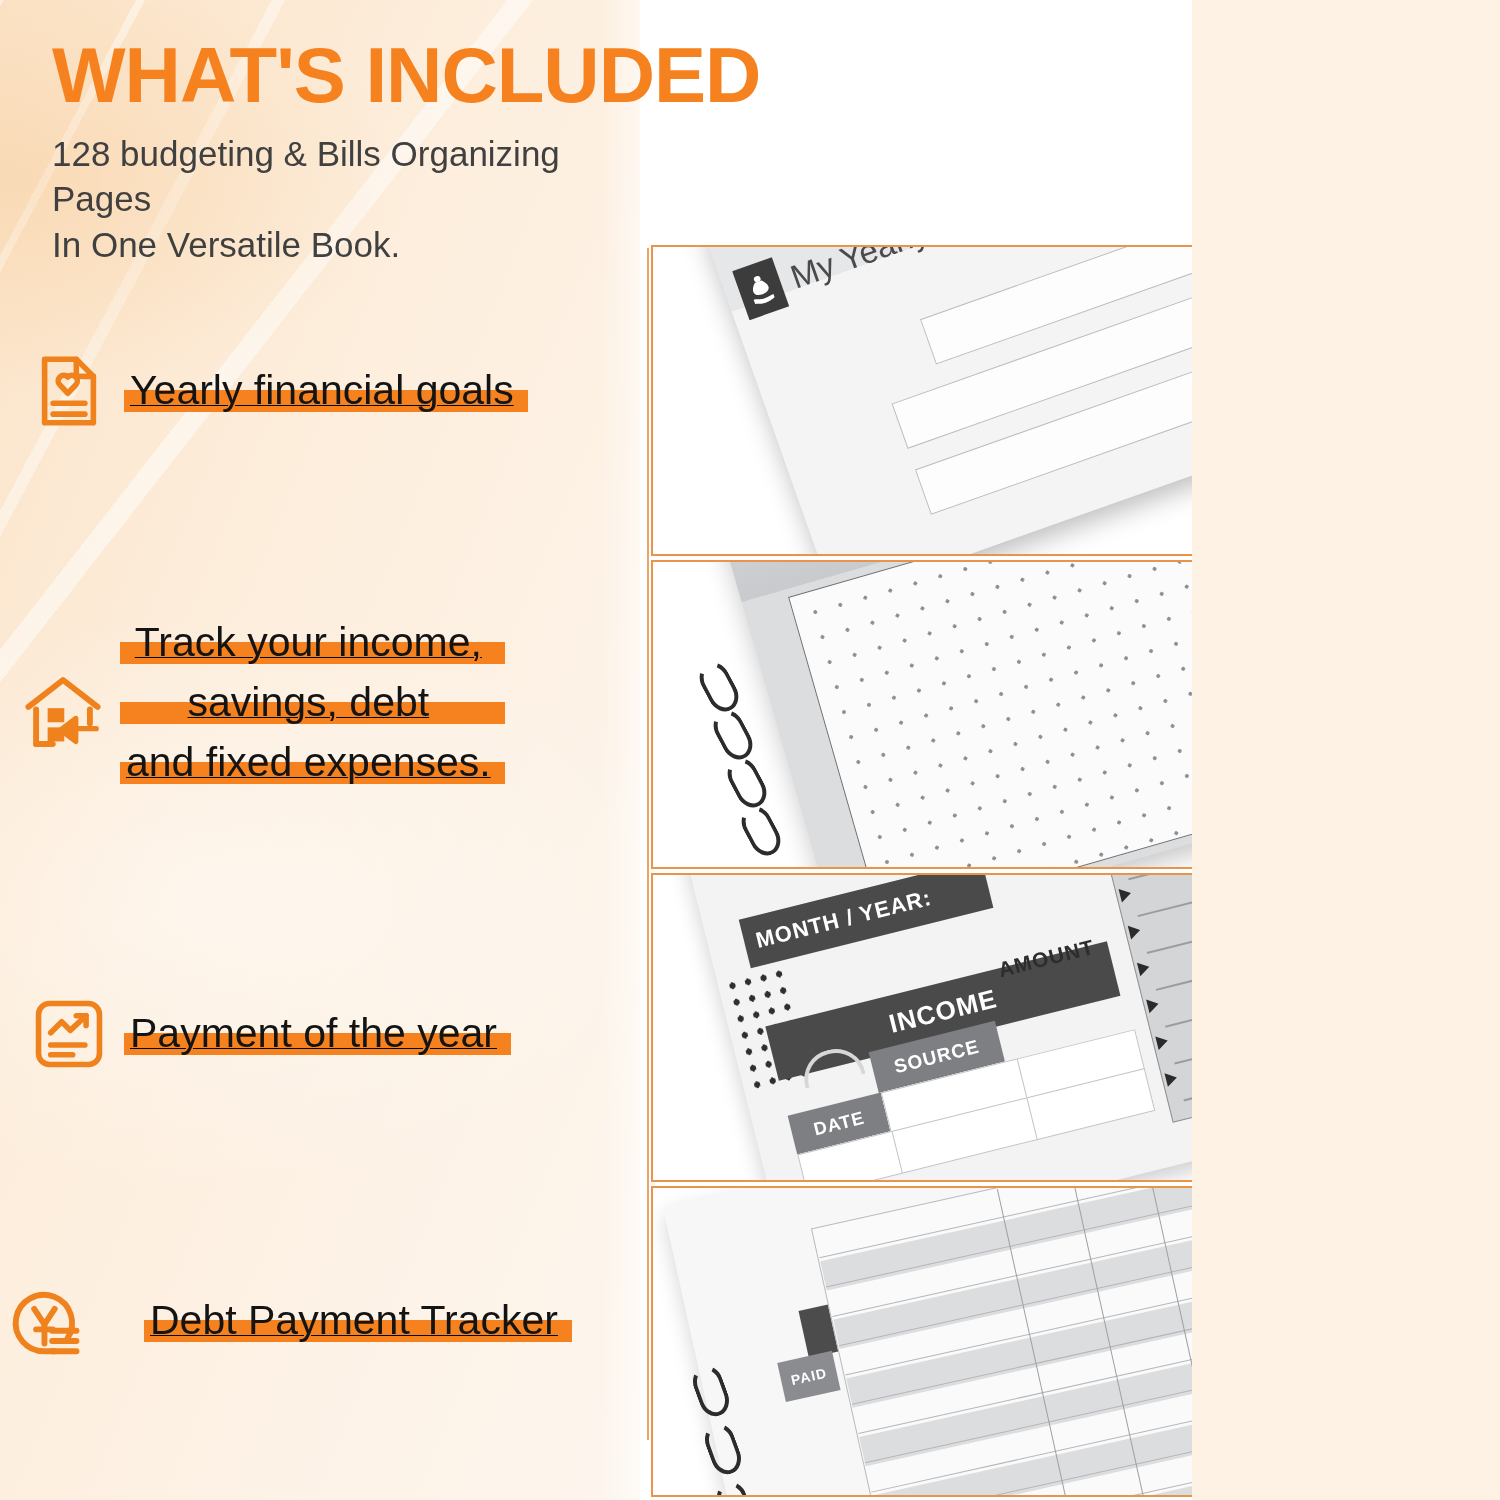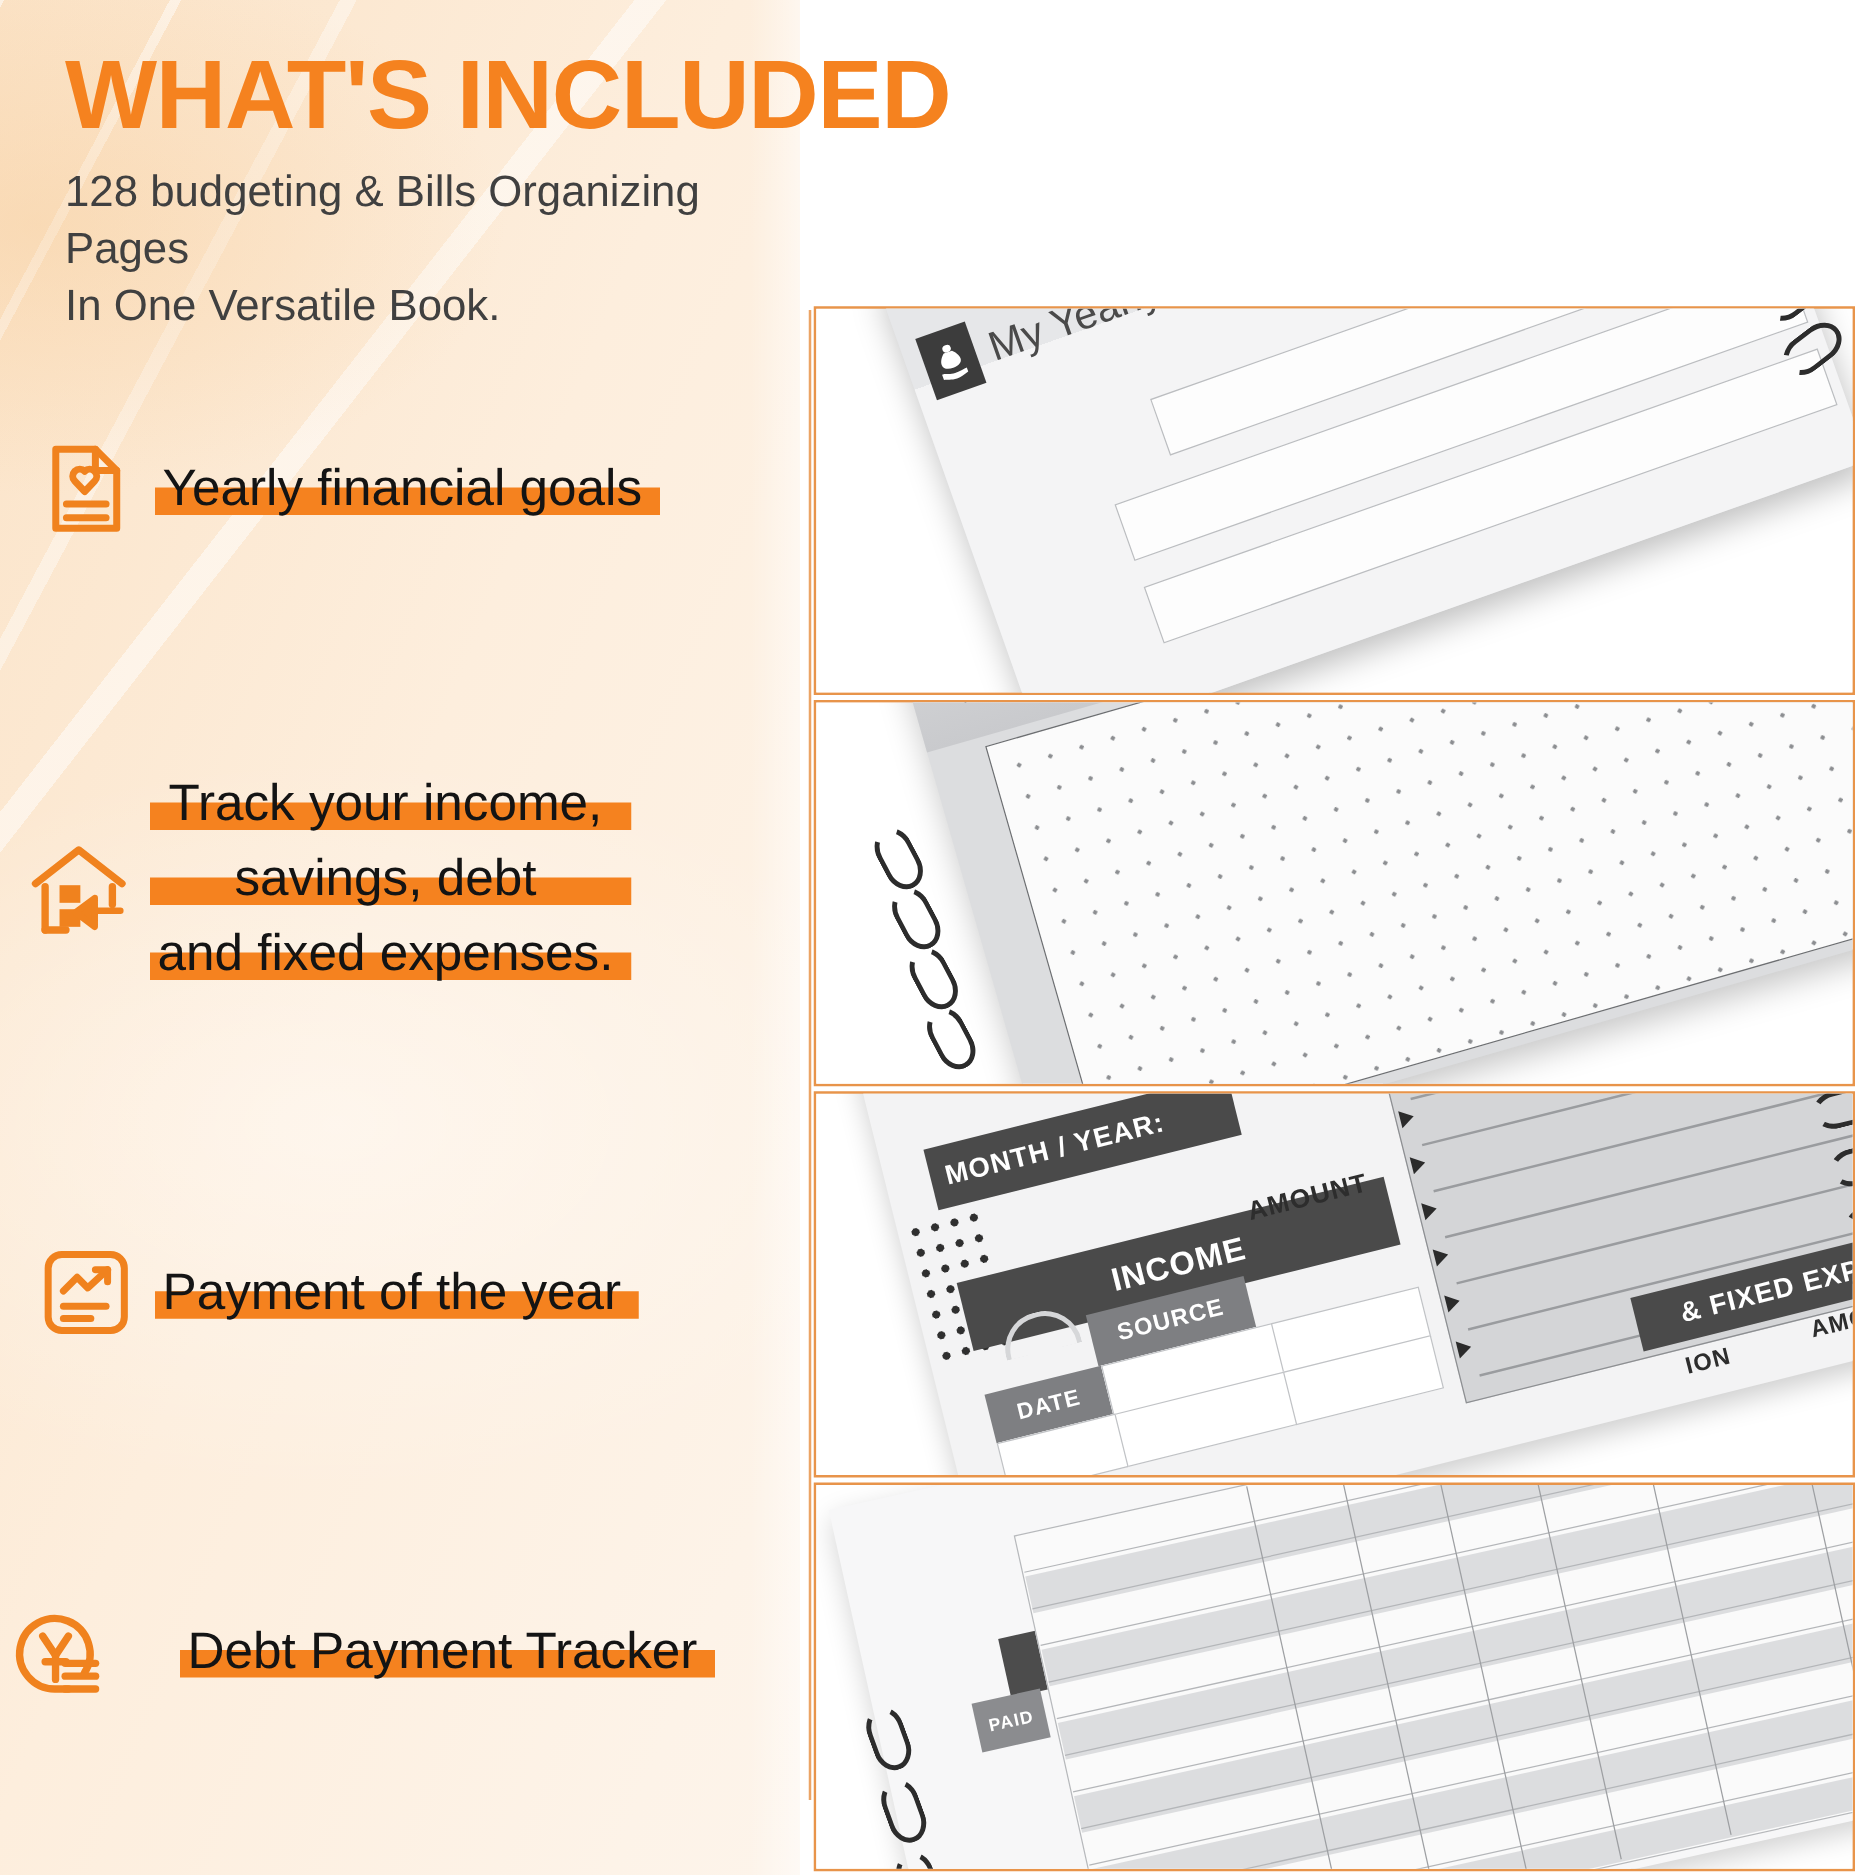--- a/index.html
+++ b/index.html
@@ -1,21 +1,21 @@
 <!DOCTYPE html>
 <html><head>
 <meta charset="utf-8">
 <style>
   html,body{margin:0;padding:0;}
   body{
     width:1500px;height:1500px;overflow:hidden;
     font-family:"Liberation Sans","DejaVu Sans",sans-serif;
     background:#fdf2e4;
   }
-  .stage{position:relative;width:1500px;height:1500px;overflow:hidden;}
+  .stage{position:relative;width:1192px;height:1500px;overflow:hidden;}
 
   
   .bg{position:absolute;inset:0;
     background:
       linear-gradient(118deg, rgba(255,255,255,.62) 0 3px, rgba(255,255,255,0) 3px 10px),
       linear-gradient(118deg, rgba(255,255,255,0) 0 120px, rgba(255,255,255,.55) 120px 128px, rgba(255,255,255,0) 128px 400px),
       linear-gradient(118deg, rgba(255,255,255,0) 0 240px, rgba(255,255,255,.40) 240px 252px, rgba(255,255,255,0) 252px 520px),
       linear-gradient(128deg, rgba(255,255,255,0) 0 400px, rgba(255,255,255,.5) 400px 420px, rgba(255,255,255,0) 420px 760px),
       linear-gradient(112deg,#fbe3c7 0%, #fdeedd 28%, #fdf3e8 52%, #fdf6ef 72%, #fefaf5 100%);
   }
@@ -33,21 +33,21 @@
   .title{color:#F5821F;font-size:78px;font-weight:700;letter-spacing:-1px;line-height:.96;white-space:nowrap;}
   .sub{color:#404040;font-size:35px;font-weight:400;line-height:1.3;margin-top:18px;}
 
   
   .vdiv{position:absolute;left:647px;top:248px;width:2px;height:1192px;background:#E8944A;opacity:.85;}
 
   
   .feat{position:absolute;display:flex;align-items:center;}
   .ficon{width:78px;height:78px;flex:0 0 78px;position:relative;}
   .ftxt{position:relative;margin-left:22px;}
-  .fline{position:relative;display:block;white-space:nowrap;line-height:1.12;}
+  .fline{position:relative;display:block;white-space:nowrap;line-height:1.12;text-decoration:underline;}
   .fline .hl{position:absolute;left:-6px;right:-14px;bottom:2px;height:22px;background:#F5821F;z-index:0;}
   .fline .tx{position:relative;z-index:1;color:#141414;font-size:41px;font-weight:400;}
 
   .feat.f1{left:30px;top:352px;}
   .feat.f2{left:22px;top:620px;justify-content:center;}
   .feat.f3{left:30px;top:995px;}
   .feat.f4{left:6px;top:1282px;gap:44px;}
 
   .feat.f2 .ftxt{margin-left:26px;text-align:center;}
   .feat.f2 .fline{margin-bottom:14px;}

